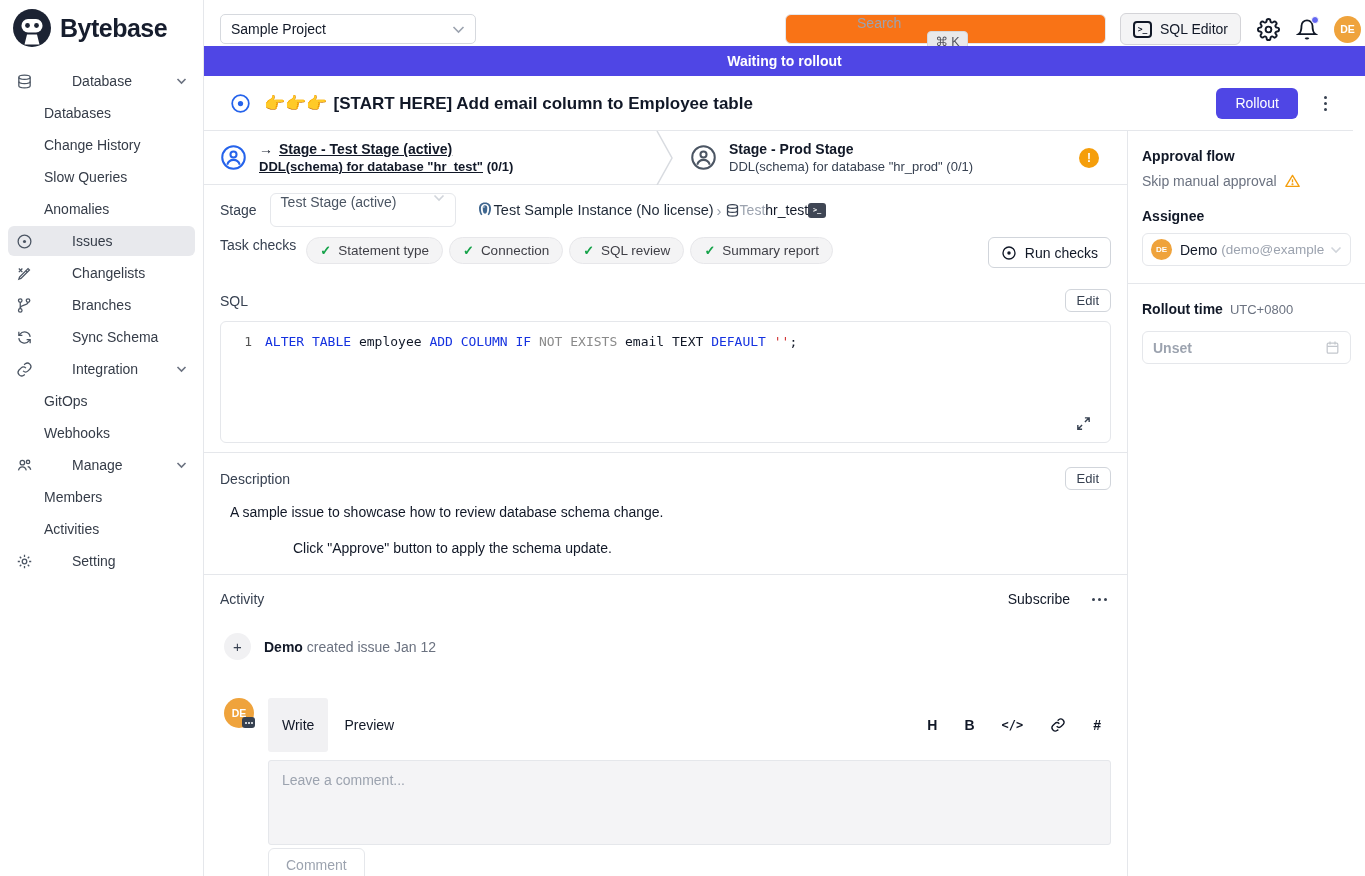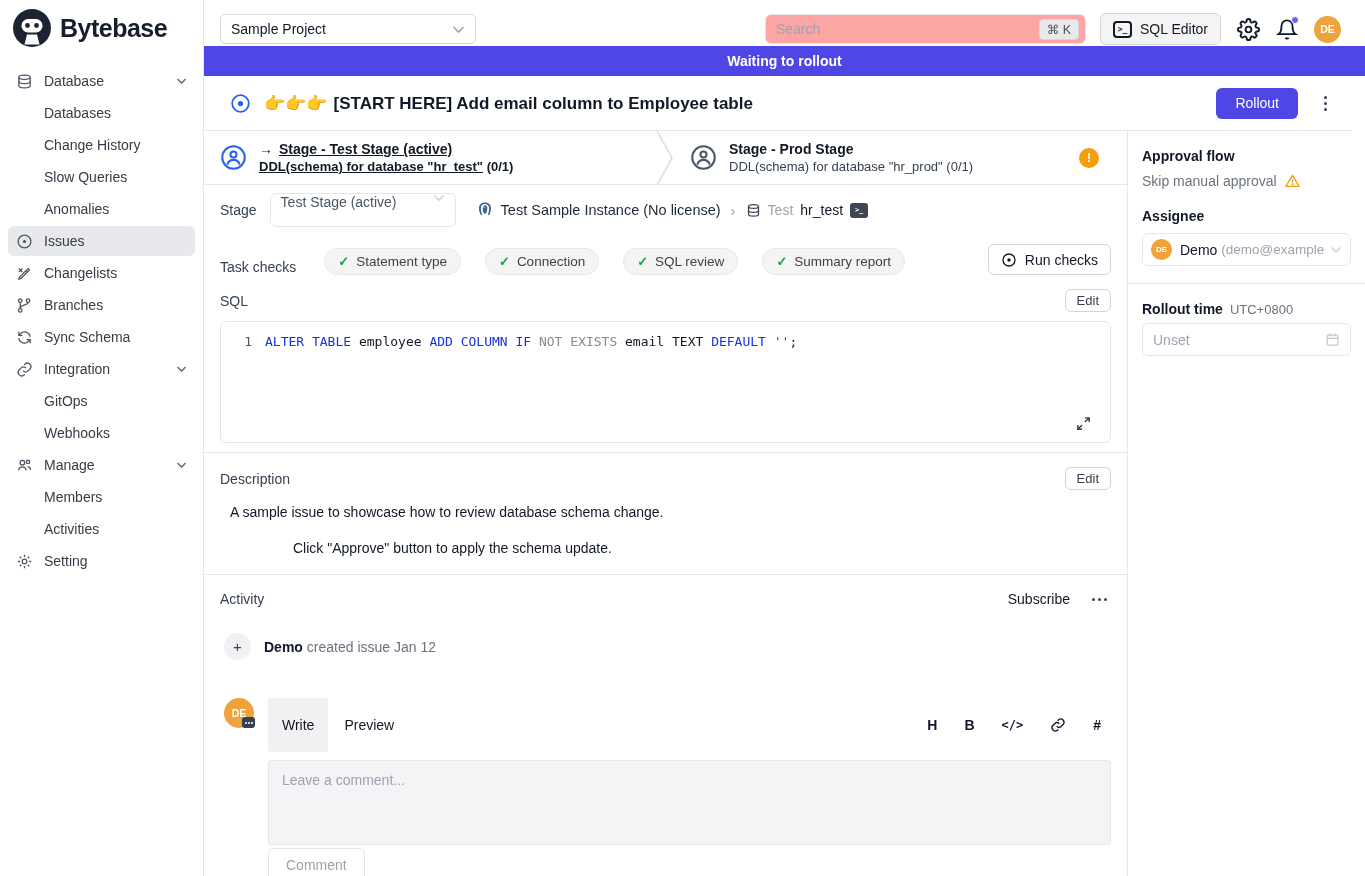--- a/index.html
+++ b/index.html
@@ -9,32 +9,32 @@
     font-size:14px; color:#1f2937; background:#fff;
     position:relative; overflow:hidden;
   }
   svg { display:block; }
 
   
   .sidebar { position:absolute; left:0; top:0; width:204px; height:100%; background:#fff; border-right:1px solid #e5e7eb; }
   .logo { display:flex; align-items:center; gap:8px; padding:8px 10px 6px 12px; }
   .logo-text { font-size:25px; font-weight:800; color:#161d2d; letter-spacing:-0.5px; }
   .nav { padding:10px 8px 0 8px; }
-  .nav-item { display:flex; align-items:center; height:30px; margin:2px 0; padding:0 8px; border-radius:6px; color:#353c48; cursor:pointer; }
+  .nav-item { display:flex; align-items:center; height:30px; margin:2px 0; padding:0 8px; border-radius:6px; color:#353c48; cursor:pointer;gap:28px; }
   .nav-item .nicon { width:17px; height:17px; margin-right:11px; color:#4b5563; flex:0 0 17px; }
   .nav-item.child { padding-left:36px; }
   .nav-item.active { background:#e8e9ed; }
   .nav-item .nlabel { flex:1; font-size:14px; }
   .nav-chev { color:#6b7280; }
 
   
-  .topbar { position:absolute; left:204px; right:0; top:0; height:58px; display:flex; align-items:center; padding:0 24px 0 16px; background:#fff; }
+  .topbar { position:absolute; left:204px; right:0; top:0; height:58px; display:flex; align-items:center; padding:0 4px 0 16px; background:#fff; }
   .proj-select { width:256px; height:30px; border:1px solid #d6d9de; border-radius:5px; display:flex; align-items:center; padding:0 10px; color:#111827; }
   .proj-select .plabel { flex:1; }
-  .search-box { margin-left:auto; width:321px; height:30px; background:#fca5a5; border:1px solid #e5e7eb; border-radius:6px; display:flex; align-items:center; padding:0 6px 0 10px; }
+  .search-box { margin-left:auto; width:321px; height:30px; background:#f97316; border:1px solid #e5e7eb; border-radius:6px; display:flex; align-items:center; padding:0 6px 0 10px;flex-direction:column; }
   .search-box input { flex:1; border:none; outline:none; background:transparent; font:inherit; color:#374151; }
   .search-box input::placeholder { color:#9ca3af; }
   .kbd { background:#e9e9ea; border:1px solid #d7d7da; border-radius:4px; padding:2px 7px; font-size:12.5px; color:#52525b; }
   .sqled-btn { margin-left:14px; height:32px; display:flex; align-items:center; gap:8px; background:#f4f4f5; border:1px solid #d4d4d8; border-radius:6px; padding:0 12px; color:#111827; cursor:pointer; }
   .term-icon { width:19px; height:17px; border:2px solid #111827; border-radius:4px; color:#111827; font-size:8px; font-weight:700; display:flex; align-items:center; justify-content:center; letter-spacing:0; font-family:"DejaVu Sans Mono", monospace; }
   .icon-btn { margin-left:16px; cursor:pointer; position:relative; }
   .bell-dot { position:absolute; top:-2px; right:-1px; width:8px; height:8px; border-radius:50%; background:#6366f1; border:1.5px solid #fff; }
   .avatar { width:27px; height:27px; border-radius:50%; background:#efa33c; color:#fff; font-size:10.5px; font-weight:700; display:flex; align-items:center; justify-content:center; }
   .topbar .avatar { margin-left:16px; cursor:pointer; }
 
@@ -63,28 +63,28 @@
   .st1-line2 { font-weight:700; font-size:13px; color:#111827; }
   .st1-line2 .u { text-decoration:underline; }
   .st2-line1 { font-weight:600; font-size:14px; color:#111827; }
   .st2-line2 { font-size:13px; color:#374151; }
   .alert-circle { margin-left:auto; margin-right:18px; align-self:center; width:20px; height:20px; border-radius:50%; background:#f59e0b; color:#fff; font-size:12px; font-weight:700; display:flex; align-items:center; justify-content:center; }
 
   .stage-selector { height:50px; display:flex; align-items:center; padding:0 16px; }
   .ss-label { color:#374151; margin-right:13px; }
   .ss-select { width:186px; height:34px; border:1px solid #e5e7eb; border-radius:6px; display:flex; align-items:flex-start; padding:0 10px; color:#4b5563; cursor:pointer; }
   .ss-select .plabel { flex:1; }
-  .ss-db { display:flex; align-items:center; gap:7px; margin-left:20px;justify-content:flex-end; }
+  .ss-db { display:flex; align-items:center; margin-left:20px;justify-content:flex-end; }
   .inst-name { color:#1f2937; font-size:14.5px; }
   .crumb-sep { color:#9ca3af; font-size:15px; margin:0 3px; }
   .env-muted { color:#9ca3af; }
   .db-name { color:#111827; font-weight:500; }
   .term-badge { width:18px; height:15px; background:#3f4654; border-radius:3px; color:#fff; font-size:7px; font-weight:700; display:flex; align-items:center; justify-content:center; font-family:"DejaVu Sans Mono", monospace; cursor:pointer; }
 
-  .checks-row { height:38px; display:flex; align-items:flex-end; padding:0 16px; gap:24px; margin-top:2px; }
+  .checks-row { height:38px; display:flex; align-items:flex-start; padding:0 16px; gap:6px; margin-top:2px; }
   .checks-label { color:#374151; margin-right:4px; }
   .pill { display:flex; align-items:center; gap:7px; height:27px; padding:0 13px; background:#f4f4f5; border:1px solid #e7e7ea; border-radius:14px; color:#3f3f46; font-size:13.5px; cursor:pointer; }
   .check-mark { color:#16a34a; font-weight:700; font-size:13px; }
   .run-checks { margin-left:auto; height:31px; display:flex; align-items:center; gap:8px; border:1px solid #d1d5db; border-radius:6px; background:#fff; padding:0 12px; color:#111827; font:inherit; cursor:pointer; }
 
   .section-header { display:flex; align-items:center; padding:14px 16px 0 16px; }
   .section-title { color:#374151; }
   .edit-btn { margin-left:auto; border:1px solid #d1d5db; border-radius:6px; background:#fff; padding:3px 11px; font-size:13px; color:#374151; font-family:inherit; cursor:pointer; }
 
   .sql-editor { margin:9px 16px 0 16px; border:1px solid #e5e7eb; border-radius:6px; height:122px; position:relative; background:#fff; }
@@ -131,21 +131,21 @@
   .rp-title { font-weight:700; color:#111827; }
   .rp-muted-row { display:flex; align-items:center; gap:7px; color:#6b7280; margin-top:9px; }
   .rp-section { margin-top:19px; }
   .assignee-select { margin-top:9px; height:33px; border:1px solid #e5e7eb; border-radius:6px; display:flex; align-items:center; padding:0 8px; cursor:pointer; overflow:hidden; }
   .assignee-select .avatar { width:21px; height:21px; font-size:8px; flex:0 0 21px; }
   .assignee-name { margin-left:8px; color:#111827; white-space:nowrap; }
   .assignee-email { margin-left:4px; color:#9ca3af; font-size:13.5px; white-space:nowrap; overflow:hidden; }
   .rp-divider { border-top:1px solid #e5e7eb; margin:17px -14px 0 -14px; }
   .rollout-label-row { margin-top:17px; display:flex; align-items:baseline; gap:7px; }
   .tz { color:#6b7280; font-size:13px; }
-  .datetime-input { margin-top:6px; height:33px; border:1px solid #e5e7eb; border-radius:6px; display:flex; align-items:center; padding:0 10px; color:#9ca3af; }
+  .datetime-input { margin-top:14px; height:33px; border:1px solid #e5e7eb; border-radius:6px; display:flex; align-items:center; padding:0 10px; color:#9ca3af;font-weight:bold; }
   .datetime-input .plabel { flex:1; }
 </style>
 </head>
 <body>
 
 <div class="sidebar">
   <div class="logo">
     <span>
       <svg width="40" height="40" viewBox="0 0 40 40">
         <circle cx="20" cy="20" r="19" fill="#1c2333"></circle>

